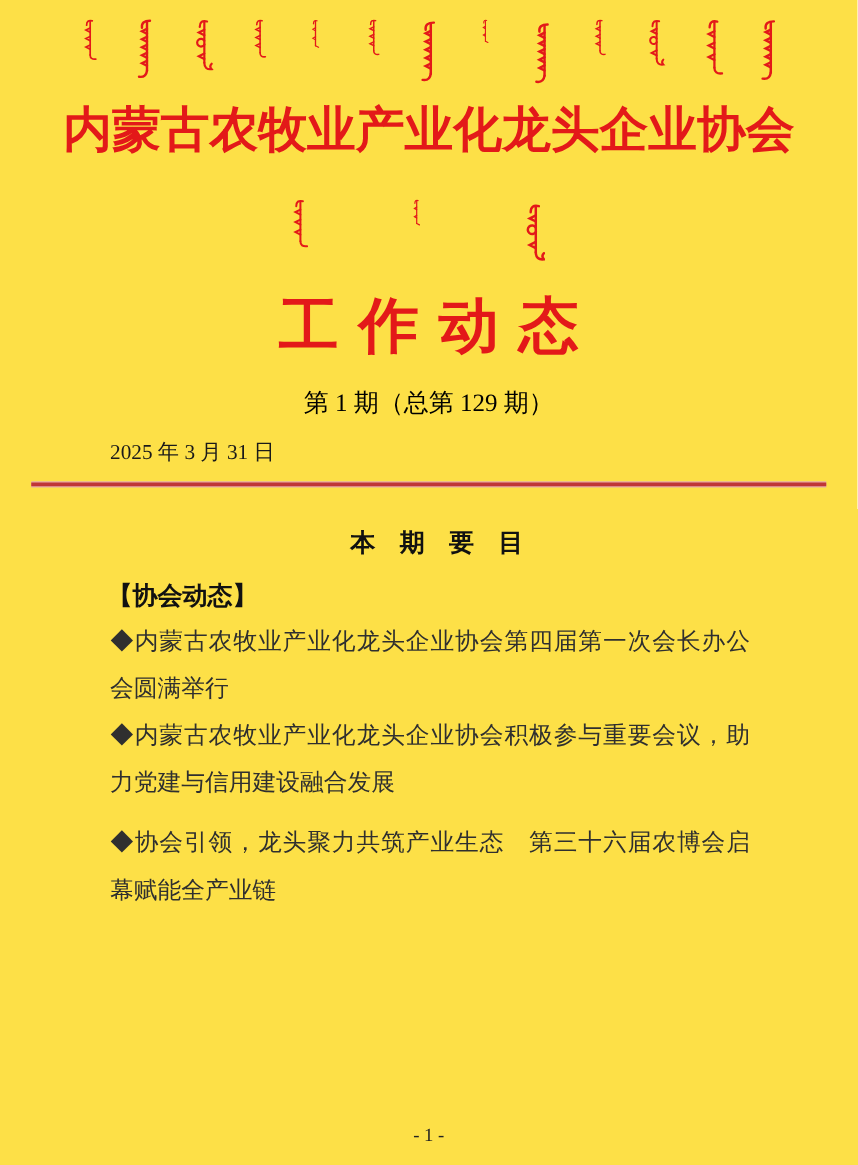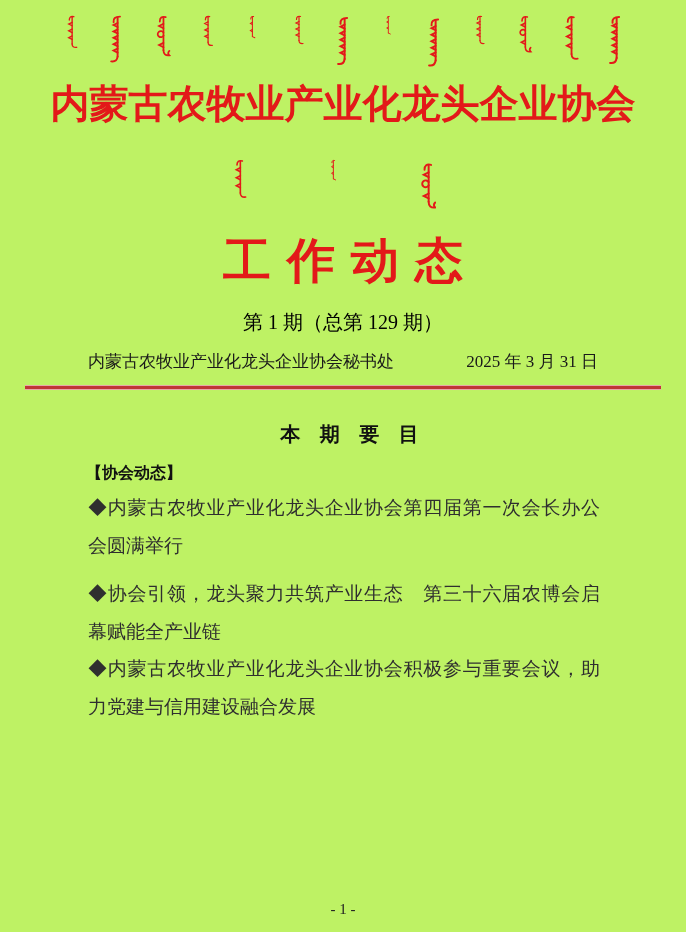--- a/index.html
+++ b/index.html
@@ -1,19 +1,19 @@
 <!DOCTYPE html>
 <html><head>
 <meta charset="utf-8">
 <style>
   html,body{margin:0;padding:0;background:#ffffff;}
   .page{
     position:relative;
     width:686px;height:932px;
-    background:#bef264;
+    background:#fde047;
     font-family:"Liberation Serif", serif;
     color:#1a1a1a;
     overflow:hidden;
   }
   
   .mg-row{
     display:flex;align-items:flex-start;color:#e31919;
   }
   .mg-row-top{
     margin:15px 62px 0 62px;
@@ -71,21 +71,21 @@
     text-align:center;
     font-size:20px;
     font-weight:bold;
     letter-spacing:7px;
     color:#111;
     font-family:"Liberation Sans", sans-serif;
     padding-left:20px;
   }
   .toc-section-label{
     margin:15px 0 0 86px;
-    font-size:16px;
+    font-size:20px;
     font-weight:bold;
     color:#111;
     font-family:Liberation Serif, serif;
   }
   .toc-list{
     margin:5px 86px 0 88px;
     width:512px;
   }
   .toc-item{
     margin:0;
@@ -209,30 +209,29 @@
     <svg class="mw" width="18" height="56">
         <use href="#mgD"></use>
       </svg>
   </div>
 
   <h2 class="bulletin-title">工作动态</h2>
 
   <div class="issue-line">第 1 期（总第 129 期）</div>
 
   <div class="pub-line">
-    <span>内蒙古农牧业产业化龙头企业协会秘书处</span>
     <span>2025 年 3 月 31 日</span>
   </div>
 
   <div class="red-rule"></div>
 
   <div class="toc-heading">本 期 要 目</div>
   <div class="toc-section-label">【协会动态】</div>
 
   <div class="toc-list">
     <p class="toc-item">◆内蒙古农牧业产业化龙头企业协会第四届第一次会长办公会圆满举行</p>
+    <p class="toc-item">◆内蒙古农牧业产业化龙头企业协会积极参与重要会议，助力党建与信用建设融合发展</p>
     <p class="toc-item gap-before">◆协会引领，龙头聚力共筑产业生态　第三十六届农博会启幕赋能全产业链</p>
-    <p class="toc-item">◆内蒙古农牧业产业化龙头企业协会积极参与重要会议，助力党建与信用建设融合发展</p>
   </div>
 
   <div class="page-number">- 1 -</div>
 
 </div>
 
 </body></html>

